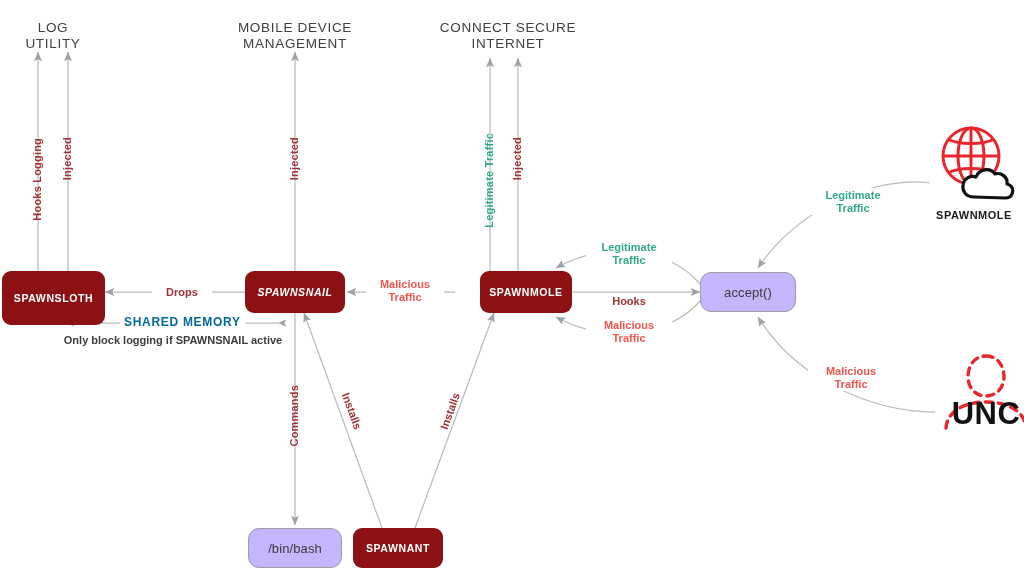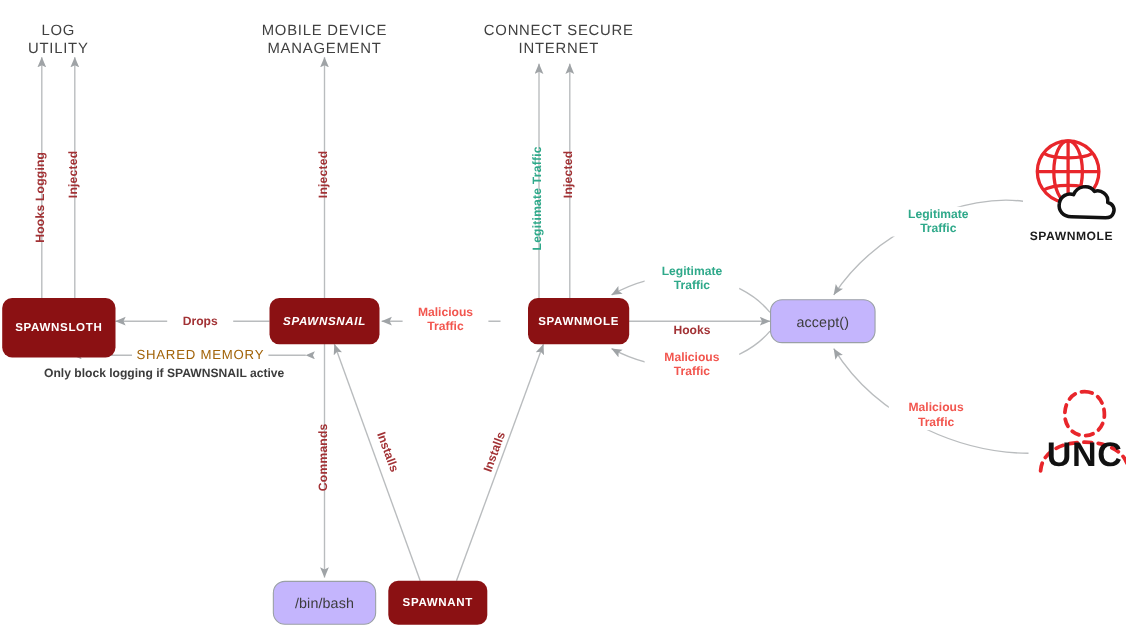--- a/index.html
+++ b/index.html
@@ -30,22 +30,22 @@
   .lbl-v{
     position:absolute;transform-origin:50% 50%;
     writing-mode:vertical-rl;text-orientation:mixed;transform:rotate(180deg);
     font-size:11px;font-weight:bold;letter-spacing:.2px;white-space:nowrap;
   }
   .lbl-rot{position:absolute;font-size:11px;font-weight:bold;white-space:nowrap;transform-origin:50% 50%;}
   .c-dark{color:#A23235;}
   .c-bright{color:#F2564F;}
   .c-teal{color:#2FA98A;}
   .shared-label{
-    position:absolute;font-size:12px;color:#a16207;letter-spacing:.7px;
-    background:#ffffff;padding:0 4px;white-space:nowrap;
+    position:absolute;font-size:12px;color:#0369a1;letter-spacing:.7px;
+    background:#ffffff;padding:0 4px;white-space:nowrap;font-weight:bold;
   }
   .shared-sub{
     position:absolute;font-size:11px;font-weight:bold;color:#3c3c3c;white-space:nowrap;
   }
   .edge-label{
     position:absolute;background:#ffffff;padding:1px 5px;text-align:center;
     font-size:11px;font-weight:bold;line-height:12.5px;white-space:pre-line;
   }
   .icon-wrap{position:absolute;}
   .icon-cap{
@@ -149,21 +149,21 @@
   <div class="edge-label c-bright" style="left:808px;top:364px;width:76px;">Malicious
 Traffic</div>
 
   <div class="lbl-v c-dark" style="left:288px;top:385px;">Commands</div>
 
   <div class="lbl-rot c-dark" style="left:333px;top:405px;transform:rotate(70deg);">Installs</div>
 
   <div class="lbl-rot c-dark" style="left:431px;top:405px;transform:rotate(-70deg);">Installs</div>
 
   <div class="shared-label" style="left:120px;top:315px;">SHARED MEMORY</div>
-  <div class="shared-sub" style="left:40px;top:334px;width:266px;">Only block logging if SPAWNSNAIL active</div>
+  <div class="shared-sub" style="left:40px;top:334px;width:266px;text-align:center;">Only block logging if SPAWNSNAIL active</div>
 
   <div class="icon-wrap" style="left:930px;top:123px;width:88px;height:100px;">
     <svg width="88" height="82" viewBox="0 0 88 82">
       <g stroke="#E8262B" stroke-width="3" fill="none">
         <circle cx="41" cy="33" r="28"></circle>
         <line x1="13" y1="33" x2="69" y2="33"></line>
         <line x1="41" y1="5" x2="41" y2="61"></line>
         <ellipse cx="41" cy="33" rx="13" ry="28"></ellipse>
         <path d="M18,16 C28,22 54,22 64,16"></path>
         <path d="M18,50 C28,44 54,44 64,50"></path>

